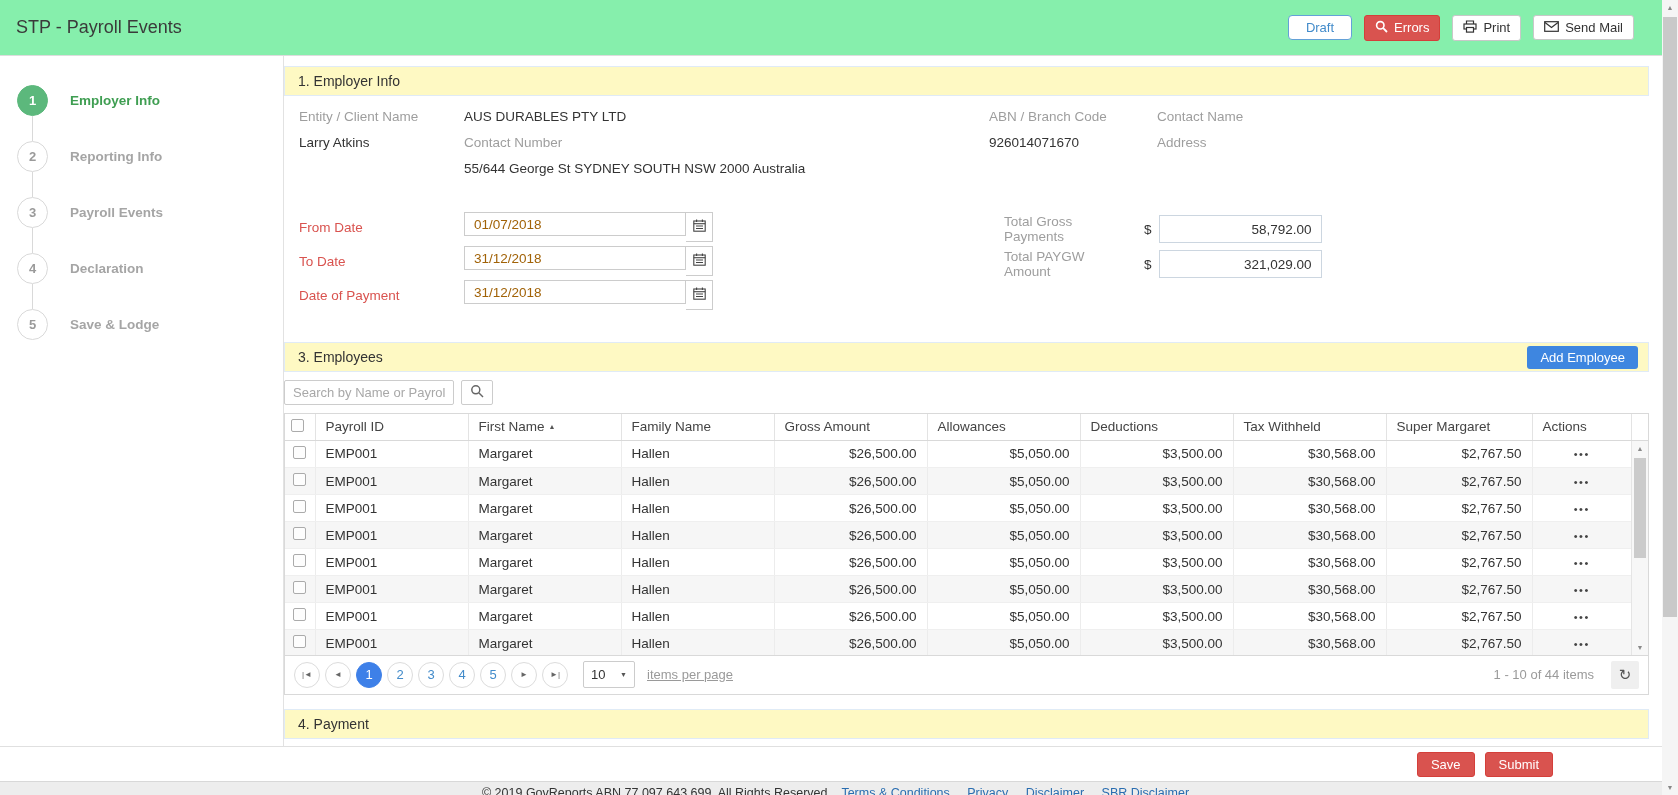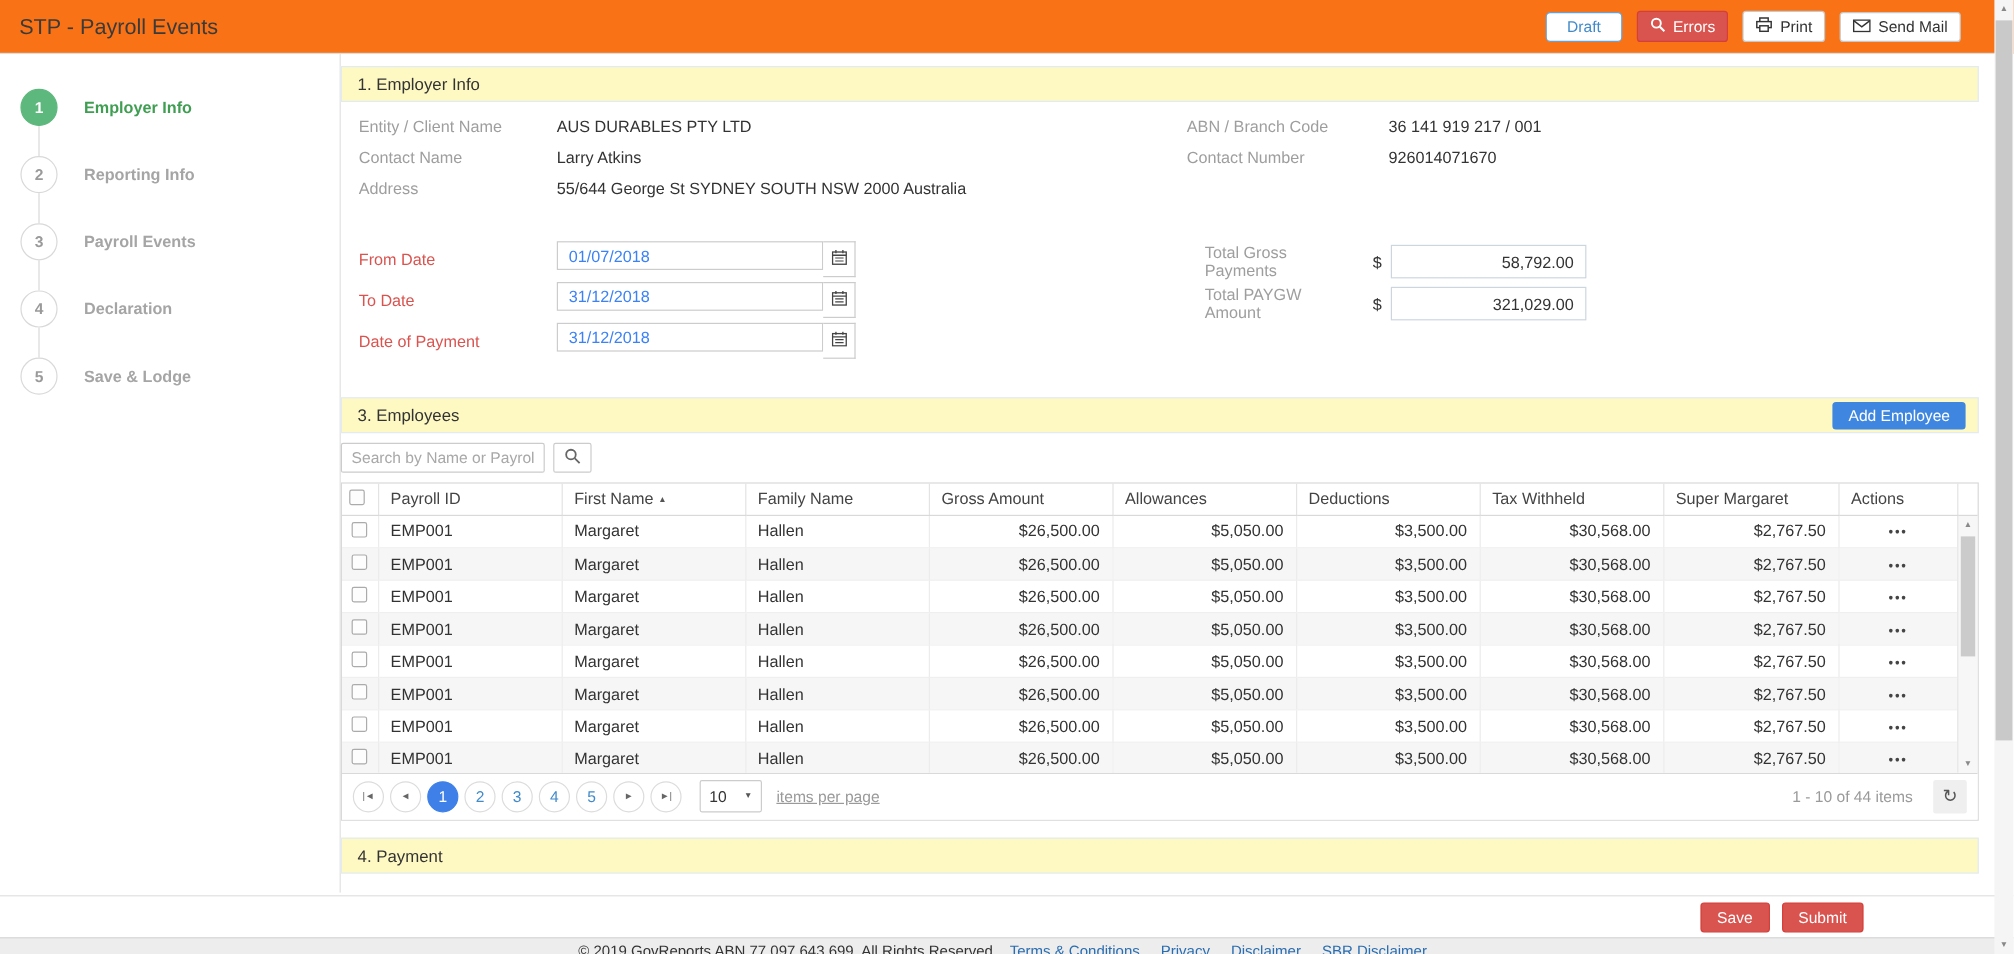--- a/index.html
+++ b/index.html
@@ -2,21 +2,21 @@
 <html><head>
 <meta charset="utf-8">
 <style>
   * { box-sizing: border-box; }
   html,body { margin:0; padding:0; }
   body {
     width:1678px; height:795px; overflow:hidden; position:relative;
     font-family:"Liberation Sans", sans-serif; font-size:13.5px; color:#333; background:#fff;
   }
   
-  .topbar { height:45px; border-bottom:1px solid #ddd; background:#f97316;
+  .topbar { height:56px; border-bottom:1px solid #ddd; background:#86efac;
     display:flex; align-items:center; justify-content:space-between; padding:0 16px; }
   .page-title { font-size:18px; font-weight:400; color:#3a3a3a; margin:0; }
   .topbar-actions { display:flex; align-items:center; gap:12px; margin-right:28px; }
   .btn { font-family:inherit; font-size:13px; border-radius:3px; padding:4px 10px;
     display:inline-flex; align-items:center; gap:6px; cursor:pointer; border:1px solid transparent; background:#fff; }
   .btn-draft { border:1px solid #64a1d8; color:#428bca; border-radius:4px; padding:4px 17px; }
   .btn-errors { background:#d9534f; border-color:#d43f3a; color:#fff; }
   .btn-plain { border-color:#c8c8c8; color:#333; }
   
   .layout { display:flex; height:699px; overflow:hidden; }
@@ -37,21 +37,21 @@
   .lbl { color:#9e9e9e; }
   .val { color:#333; }
   .span3 { grid-column:2 / 5; }
   .sec-reporting { margin-top:16px; }
   .rep-grid { padding:12px 0 12px 15px; display:flex; }
   .rep-left { width:705px; flex:none; }
   .rep-row { display:flex; align-items:center; height:30px; margin-bottom:4px; }
   .rep-label { width:165px; color:#d9534f; flex:none; }
   .date-wrap { display:flex; }
   .date-input { width:222px; height:24px; border:1px solid #ccc; padding:0 9px; font-size:13.5px;
-    color:#3b82f6; font-family:inherit; }
+    color:#a16207; font-family:inherit; }
   .date-addon { width:27px; height:30px; border:1px solid #ccc; border-left:none; background:#fff;
     display:flex; align-items:center; justify-content:center; cursor:pointer; }
   .rep-right { padding-top:2px; }
   .money-row { display:flex; align-items:center; height:30px; margin-bottom:5px; }
   .money-label { width:128px; color:#9e9e9e; flex:none; }
   .currency { margin:0 7px 0 12px; color:#333; }
   .money-input { width:163px; height:28px; border:1px solid #ccd6e0; text-align:right; padding:0 9px;
     font-size:13.5px; color:#333; font-family:inherit; background:#fff; }
   
   .sec-employees { margin-top:16px; }
@@ -175,21 +175,20 @@
   <div class="main">
 
     <div class="section">
       <div class="sec-header">
         <span class="sec-header-title">1. Employer Info</span>
       </div>
       <div class="info-grid">
         <span class="lbl">Entity / Client Name</span>
         <span class="val">AUS DURABLES PTY LTD</span>
         <span class="lbl">ABN / Branch Code</span>
-        <span class="val">36 141 919 217 / 001</span>
         <span class="lbl">Contact Name</span>
         <span class="val">Larry Atkins</span>
         <span class="lbl">Contact Number</span>
         <span class="val">926014071670</span>
         <span class="lbl">Address</span>
         <span class="val span3">55/644 George St SYDNEY SOUTH NSW 2000 Australia</span>
       </div>
     </div>
 
     <div class="section sec-reporting">

